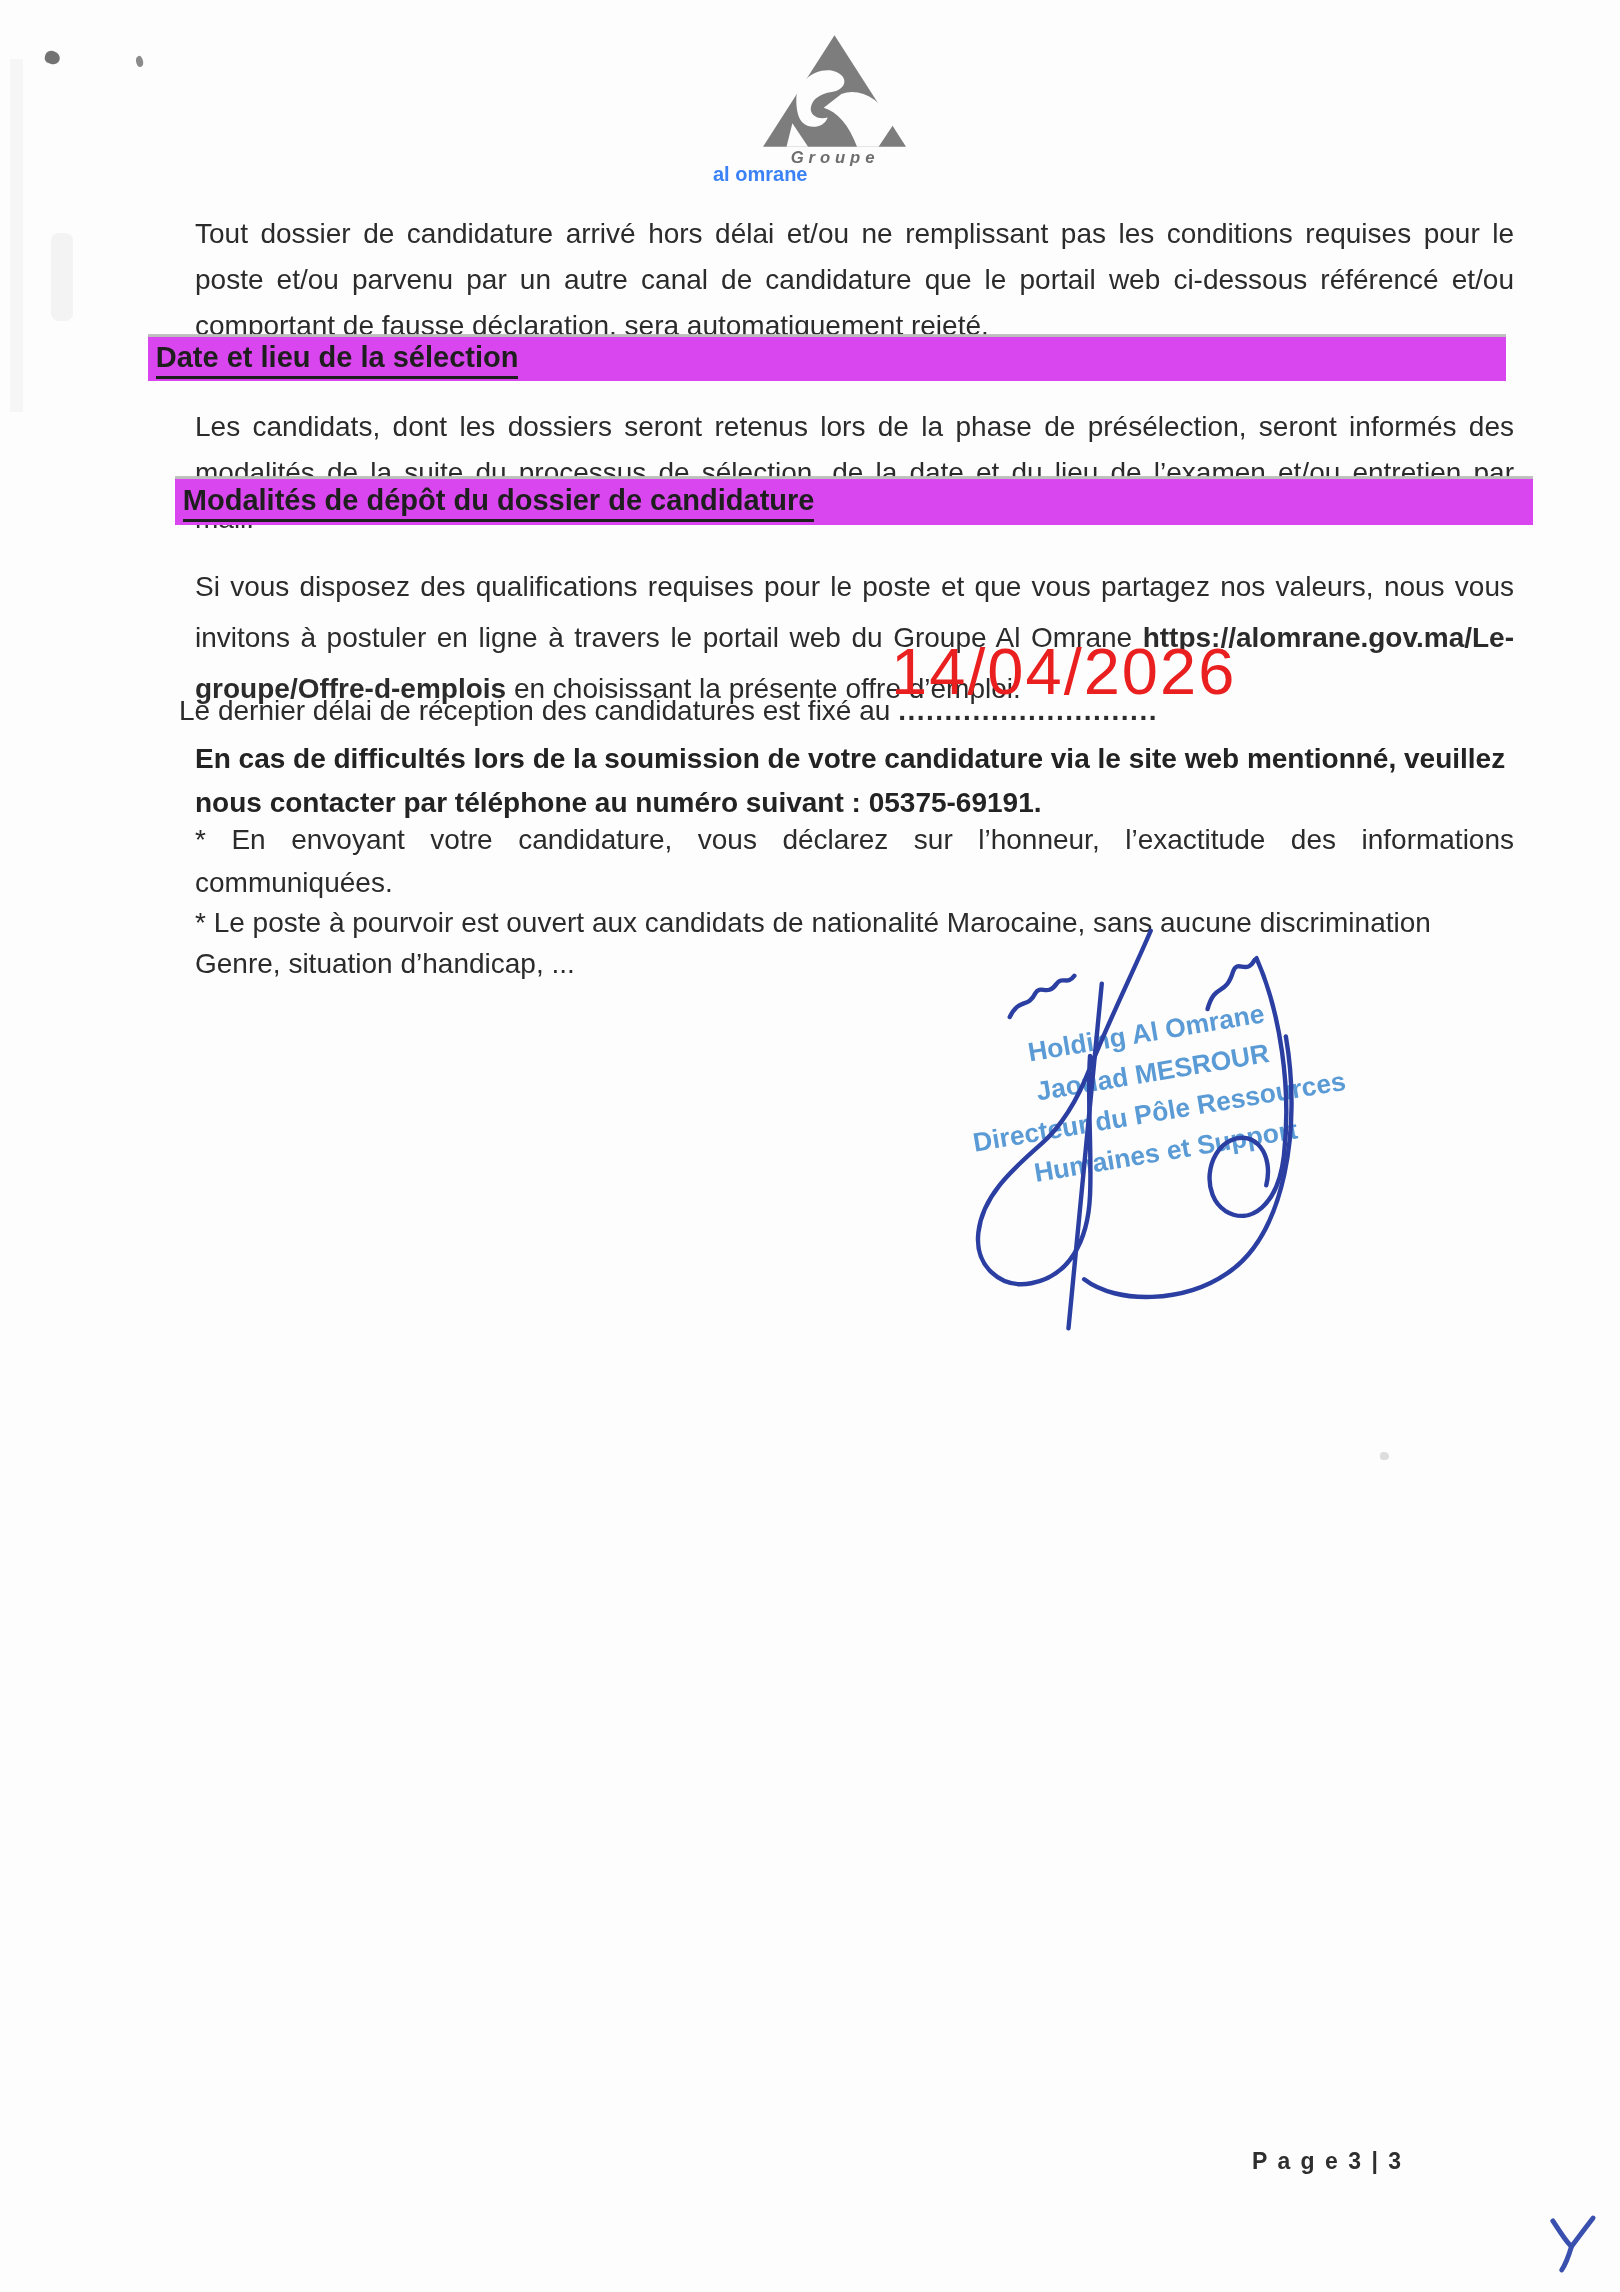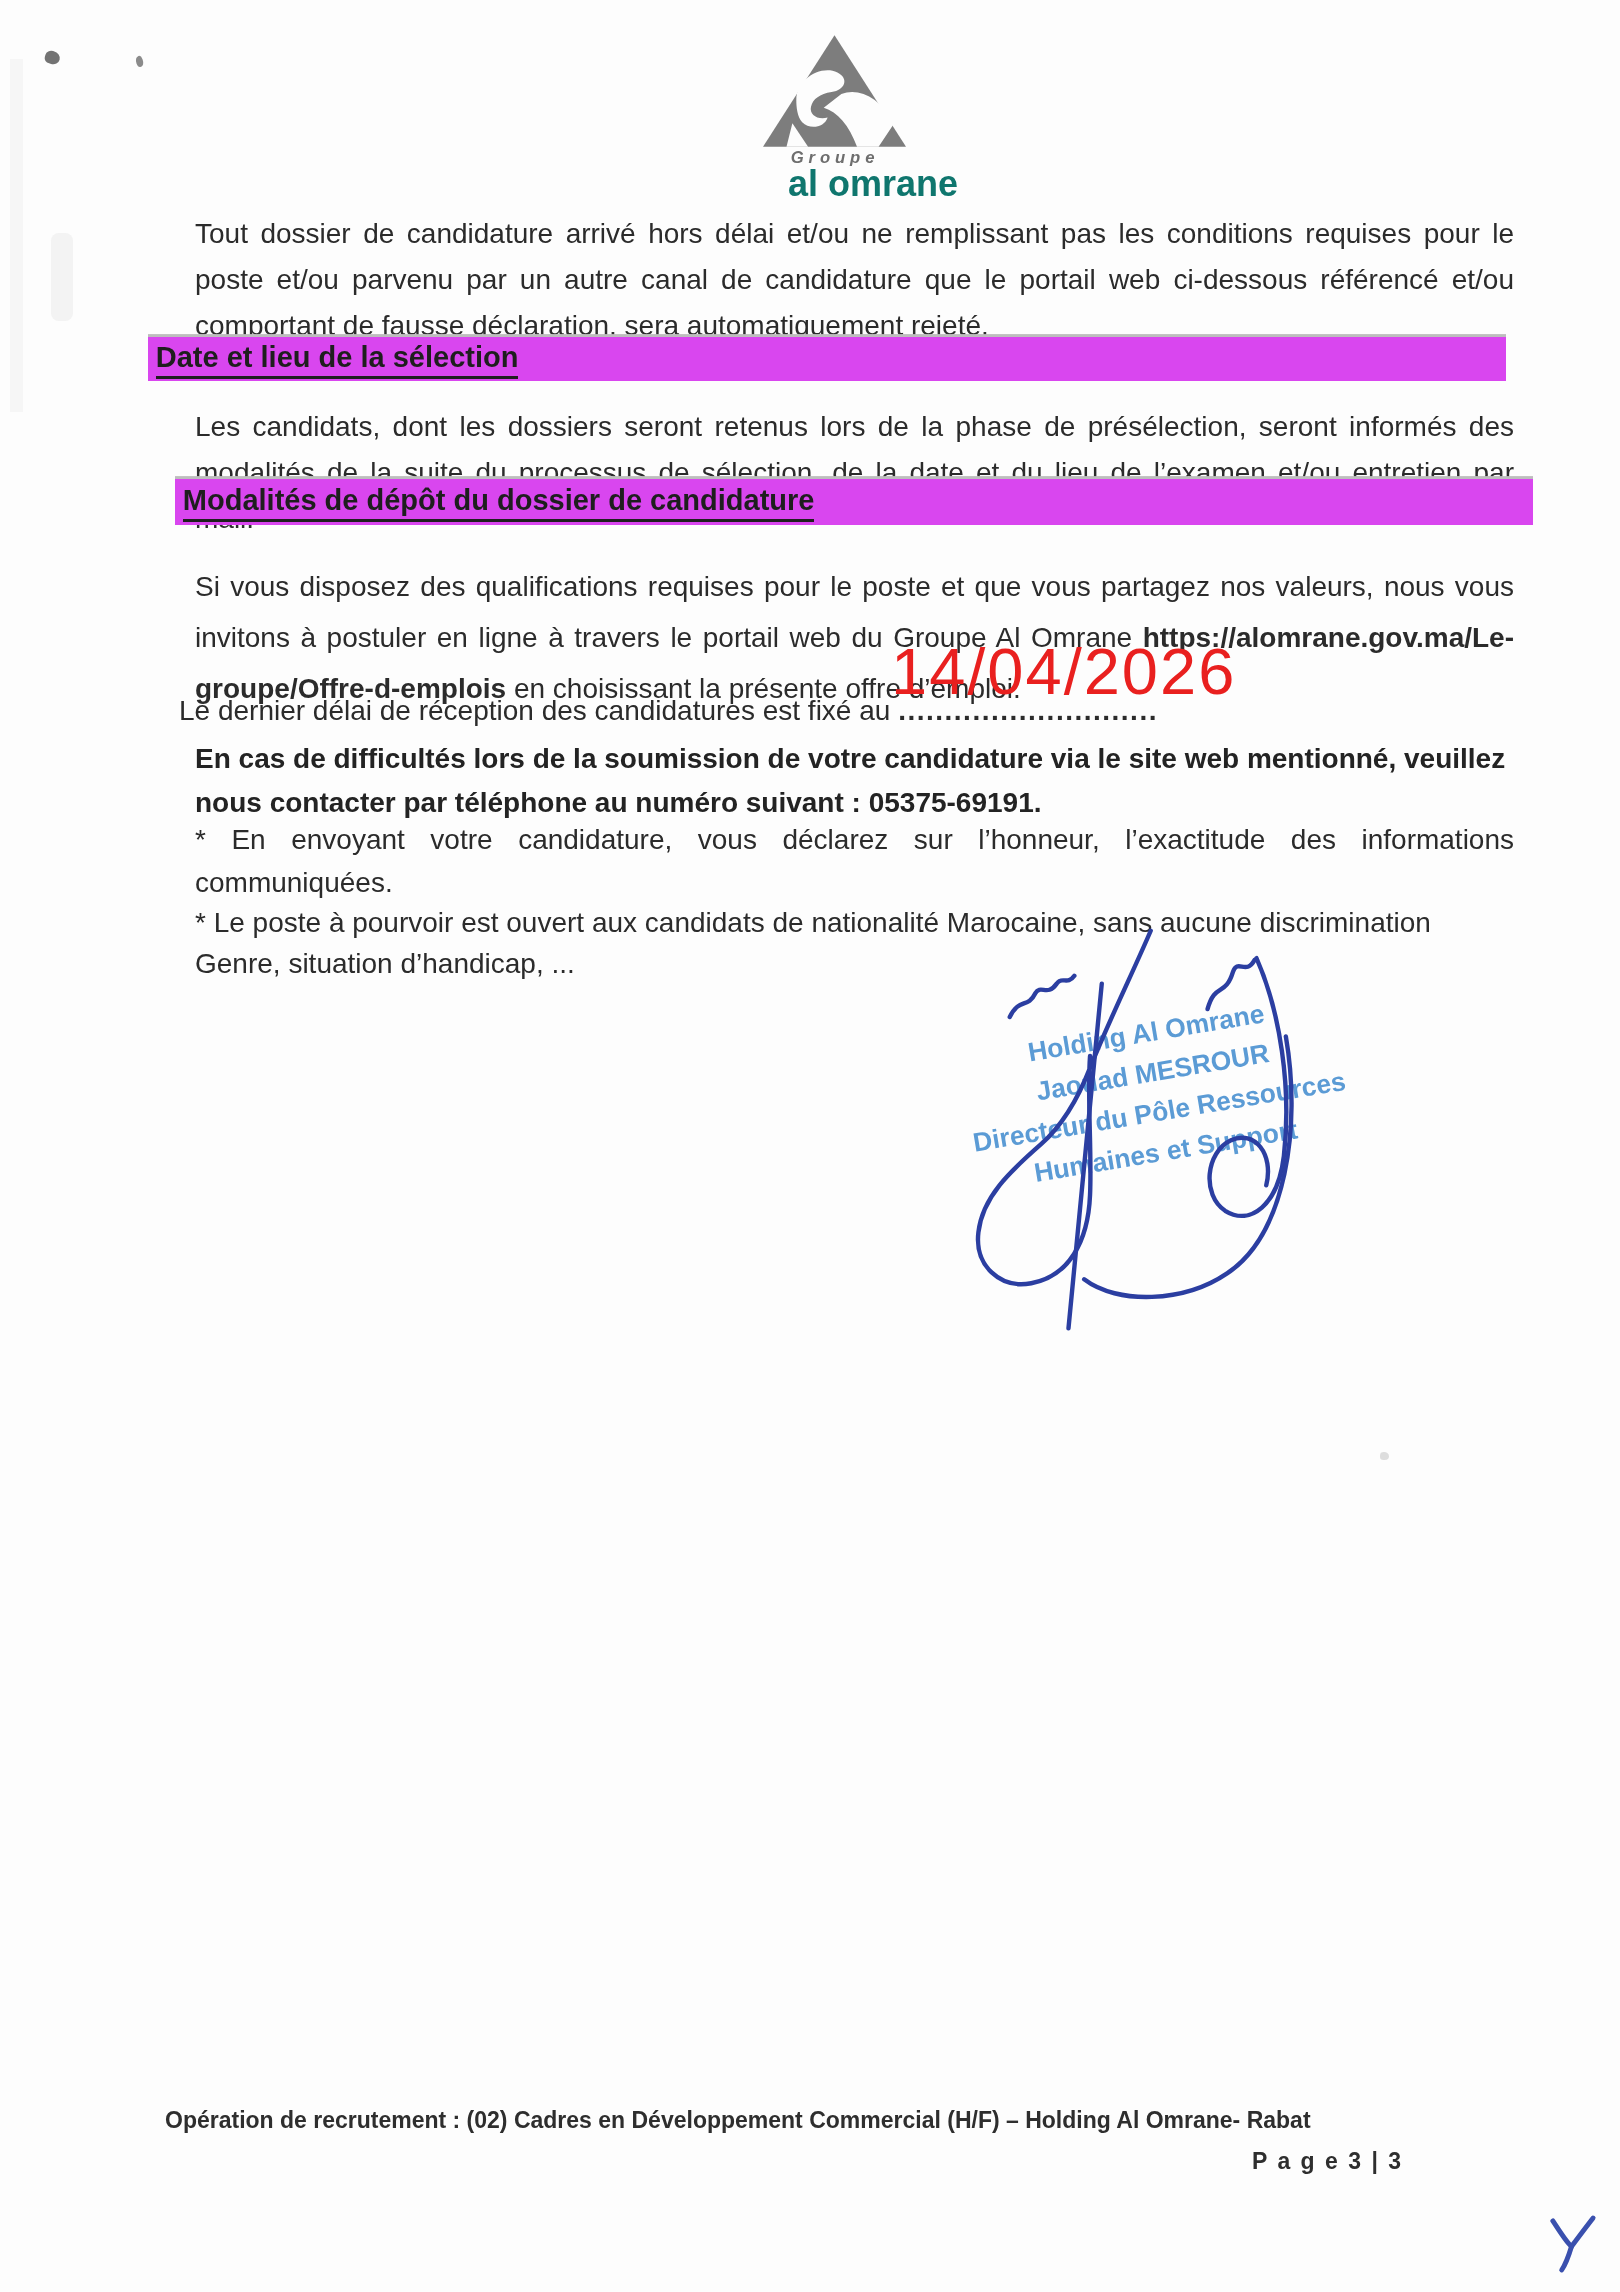--- a/index.html
+++ b/index.html
@@ -22,21 +22,21 @@
 
   
   .logo-triangle{position:absolute;left:763px;top:35px;width:143px;height:112px;}
   .logo-groupe{
     position:absolute;left:737px;top:148px;width:196px;
     text-align:center;font-size:16.7px;font-style:italic;font-weight:bold;
     letter-spacing:4.9px;color:#6e6e6e;
   }
   .logo-name{
     position:absolute;left:713px;top:163px;width:245px;
-    text-align:right;font-size:36px;font-weight:bold;color:#0f766e;
+    text-align:left;font-size:20px;font-weight:bold;color:#3b82f6;
     letter-spacing:0px;
   }
 
   .para{
     position:absolute;left:179px;width:1319px;
     font-size:28px;line-height:46px;margin:16px;
     text-align:justify;color:#2b2b2b;
   }
   .p-intro{top:195px;}
   .p-sel{top:388px;word-spacing:3.9px;}
@@ -144,21 +144,20 @@
     <g fill="none" stroke="#2b3ea1" stroke-width="4.5" stroke-linecap="round">
       <path d="M118,100 C128,80 136,92 144,76 C150,66 156,80 166,66 C171,58 177,68 184,58"></path>
       <path d="M262,12 C244,54 222,98 200,152 C186,188 168,214 150,230 C118,258 90,284 86,320 C82,354 108,378 140,372 C178,365 198,330 200,282 C202,240 197,180 200,140"></path>
       <path d="M212,66 C204,150 192,270 178,418"></path>
       <path d="M320,92 C328,64 338,80 346,54 C351,40 359,58 368,42"></path>
       <path d="M370,40 C394,94 406,172 398,242 C392,292 364,314 338,298 C314,282 318,238 344,226 C368,215 388,240 380,272"></path>
       <path d="M400,120 C416,212 400,322 340,362 C296,392 228,394 194,368"></path>
     </g>
   </svg>
 
-  <div class="footer-op">Opération de recrutement : (02) Cadres en Développement Commercial (H/F) – Holding Al Omrane- Rabat</div>
   <div class="footer-page">P a g e  3 | 3</div>
 
   <svg class="ymark" width="53" height="61" viewBox="0 0 54 62">
     <g fill="none" stroke="#3a50ae" stroke-width="5" stroke-linecap="round">
       <path d="M8,8 C16,20 22,30 27,34 C33,26 42,14 49,5"></path>
       <path d="M27,34 C24,44 21,52 17,58"></path>
     </g>
   </svg>
 
 </div>

